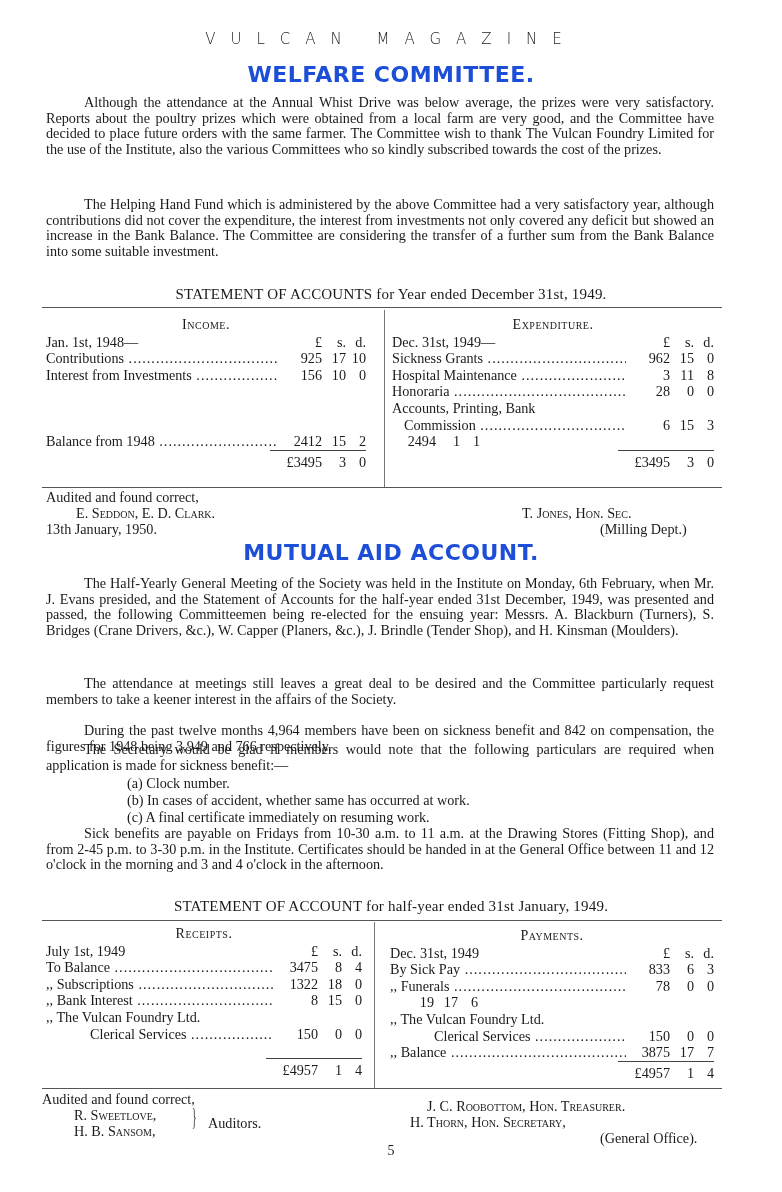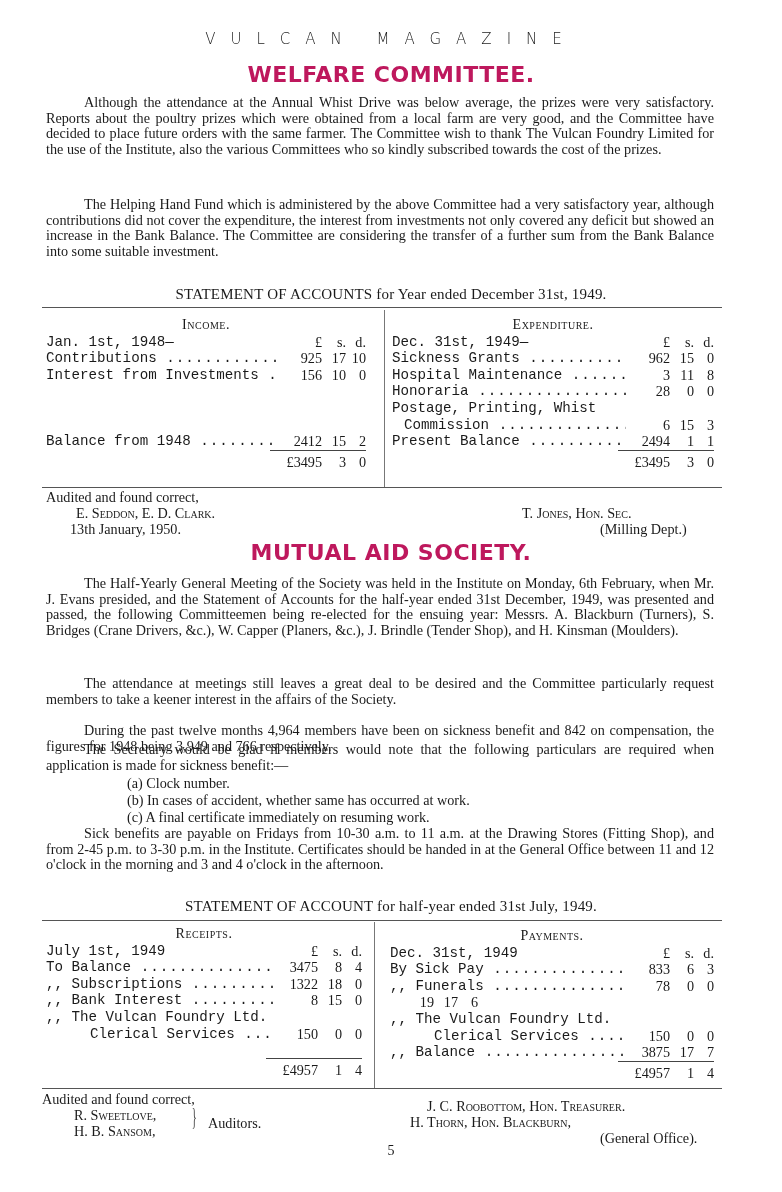--- a/index.html
+++ b/index.html
@@ -10,41 +10,41 @@
   }
   .page { position: absolute; left: 0; top: 0; width: 782px; height: 1192px; }
   .running-head {
     position: absolute; top: 30px; left: 0; width: 782px; text-align: center;
     font-family: "DejaVu Sans", "Liberation Sans", sans-serif;
     font-size: 15px; letter-spacing: 15px; color: #222; font-weight: 300;
   }
   .section-title {
     position: absolute; left: 0; width: 782px; text-align: center;
     font-family: "DejaVu Sans", "Liberation Sans", sans-serif;
-    font-weight: bold; font-size: 22px; letter-spacing: 0.5px; color: #be185d;
+    font-weight: bold; font-size: 22px; letter-spacing: 0.5px; color: #1d4ed8;
   }
   .para {
     position: absolute; left: 46px; width: 668px;
     font-size: 14.2px; line-height: 15.6px; text-align: justify;
     text-indent: 38px;
   }
   .stmt-title {
     position: absolute; left: 0; width: 782px; text-align: center;
     font-size: 15px; letter-spacing: 0.2px;
   }
   .rule { position: absolute; height: 1px; background: #555; }
   .vrule { position: absolute; width: 1px; background: #777; }
   .acct {
     position: absolute; font-size: 14.2px; line-height: 16.6px;
   }
   .acct .head {
     text-align: center; font-variant: small-caps; font-size: 14px; letter-spacing: 0.5px;
   }
   .acct .row { display: flex; white-space: nowrap; }
-  .acct .lbl { flex: 1; overflow: hidden; white-space: nowrap; font-family: Liberation Mono, monospace; }
+  .acct .lbl { flex: 1; overflow: hidden; white-space: nowrap; }
   .acct .lbl.dots::after {
     content: " ........................................................................";
     letter-spacing: 1px;
   }
   .acct .num { text-align: right; }
   .acct .c-l { width: 44px; }
   .acct .c-s { width: 24px; }
   .acct .c-d { width: 20px; }
   .acct .indent1 { padding-left: 12px; }
   .acct .indent2 { padding-left: 44px; }
@@ -127,65 +127,64 @@
       <span class="num c-s">11</span>
       <span class="num c-d">8</span>
     </div>
     <div class="row">
       <span class="lbl dots">Honoraria</span>
       <span class="num c-l">28</span>
       <span class="num c-s">0</span>
       <span class="num c-d">0</span>
     </div>
     <div class="row">
-      <span class="lbl">Postage, Printing, Whist</span>
+      <span class="lbl">Accounts, Printing, Bank</span>
     </div>
     <div class="row">
       <span class="lbl dots indent1">Commission</span>
       <span class="num c-l">6</span>
       <span class="num c-s">15</span>
       <span class="num c-d">3</span>
     </div>
     <div class="row">
-      <span class="lbl dots">Present Balance</span>
       <span class="num c-l">2494</span>
       <span class="num c-s">1</span>
       <span class="num c-d">1</span>
     </div>
     <div class="tot-line"></div>
     <div class="row" style="margin-top:3px;">
       <span class="lbl"></span>
       <span class="num c-l">£3495</span>
       <span class="num c-s">3</span>
       <span class="num c-d">0</span>
     </div>
   </div>
 
   <div class="rule" style="top:487px; left:42px; width:680px;"></div>
 
   <div class="sig" style="top:490px; left:46px;">Audited and found correct,</div>
   <div class="sig sc" style="top:506px; left:76px;">E. Seddon, E. D. Clark.</div>
-  <div class="sig" style="top:522px; left:46px;margin-left:24px;">13th January, 1950.</div>
+  <div class="sig" style="top:522px; left:46px;">13th January, 1950.</div>
   <div class="sig sc" style="top:506px; left:522px;">T. Jones, Hon. Sec.</div>
   <div class="sig" style="top:522px; left:600px;">(Milling Dept.)</div>
 
-  <div class="section-title" style="top:540px;">MUTUAL AID SOCIETY.</div>
+  <div class="section-title" style="top:540px;">MUTUAL AID ACCOUNT.</div>
 
   <div class="para" style="top:576px;">The Half-Yearly General Meeting of the Society was held in the Institute on Monday, 6th February, when Mr. J. Evans presided, and the Statement of Accounts for the half-year ended 31st December, 1949, was presented and passed, the following Committeemen being re-elected for the ensuing year: Messrs. A. Blackburn (Turners), S. Bridges (Crane Drivers, &amp;c.), W. Capper (Planers, &amp;c.), J. Brindle (Tender Shop), and H. Kinsman (Moulders).</div>
   <div class="para" style="top:676px;">The attendance at meetings still leaves a great deal to be desired and the Committee particularly request members to take a keener interest in the affairs of the Society.</div>
   <div class="para" style="top:709px;margin-top:14px;">During the past twelve months 4,964 members have been on sickness benefit and 842 on compensation, the figures for 1948 being 3,949 and 766 respectively.</div>
   <div class="para" style="top:742px;">The Secretary would be glad if members would note that the following particulars are required when application is made for sickness benefit:—</div>
 
   <div class="list-item" style="top:776px;text-align:center;">(a) Clock number.</div>
   <div class="list-item" style="top:793px;">(b) In cases of accident, whether same has occurred at work.</div>
   <div class="list-item" style="top:810px;">(c) A final certificate immediately on resuming work.</div>
 
   <div class="para" style="top:826px;font-family:Liberation Serif, serif;">Sick benefits are payable on Fridays from 10-30 a.m. to 11 a.m. at the Drawing Stores (Fitting Shop), and from 2-45 p.m. to 3-30 p.m. in the Institute. Certificates should be handed in at the General Office between 11 and 12 o'clock in the morning and 3 and 4 o'clock in the afternoon.</div>
 
-  <div class="stmt-title" style="top:898px;">STATEMENT OF ACCOUNT for half-year ended 31st July, 1949.</div>
+  <div class="stmt-title" style="top:898px;">STATEMENT OF ACCOUNT for half-year ended 31st January, 1949.</div>
   <div class="rule" style="top:920px; left:42px; width:680px;"></div>
   <div class="vrule" style="top:922px; left:374px; height:166px;"></div>
 
   <div class="acct" style="top:926px; left:46px; width:316px;">
     <div class="head">Receipts.</div>
     <div class="row">
       <span class="lbl">July 1st, 1949</span>
       <span class="num c-l">£</span>
       <span class="num c-s">s.</span>
       <span class="num c-d">d.</span>
@@ -278,17 +277,17 @@
 
   <div class="rule" style="top:1088px; left:42px; width:680px;"></div>
 
   <div class="sig" style="top:1092px; left:42px;">Audited and found correct,</div>
   <div class="sig sc" style="top:1108px; left:74px;">R. Sweetlove,</div>
   <div class="sig sc" style="top:1124px; left:74px;">H. B. Sansom,</div>
   <div class="sig" style="top:1104px; left:188px; color:#444;"><span class="brace">}</span></div>
   <div class="sig" style="top:1116px; left:208px;">Auditors.</div>
 
   <div class="sig sc" style="top:1099px; left:427px;">J. C. Roobottom, Hon. Treasurer.</div>
-  <div class="sig sc" style="top:1115px; left:410px;">H. Thorn, Hon. Blackburn,</div>
+  <div class="sig sc" style="top:1115px; left:410px;">H. Thorn, Hon. Secretary,</div>
   <div class="sig" style="top:1131px; left:600px;">(General Office).</div>
 
   <div class="page-num">5</div>
 </div>
 
 </body></html>

